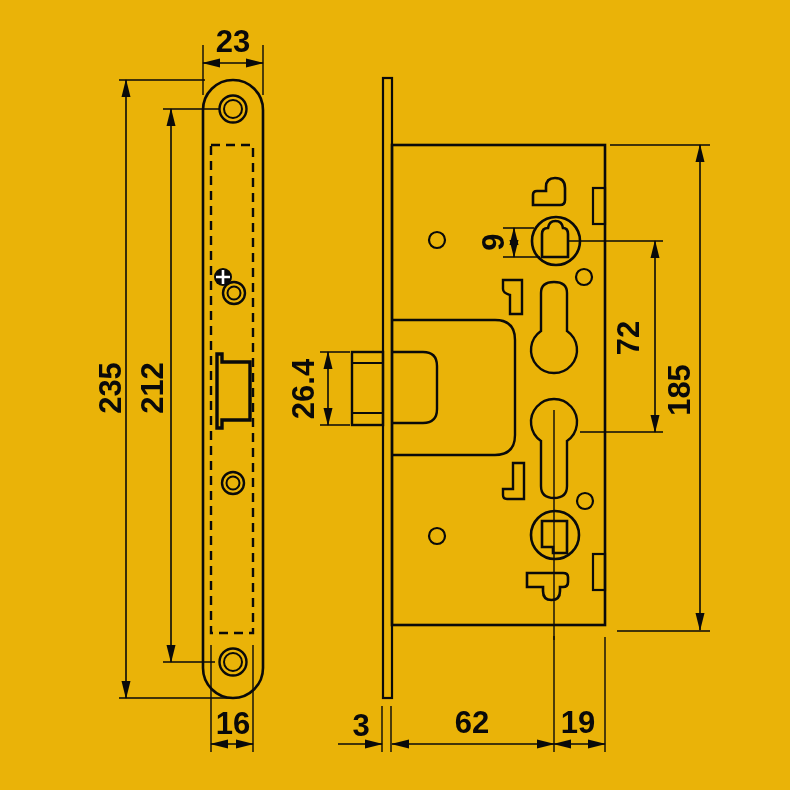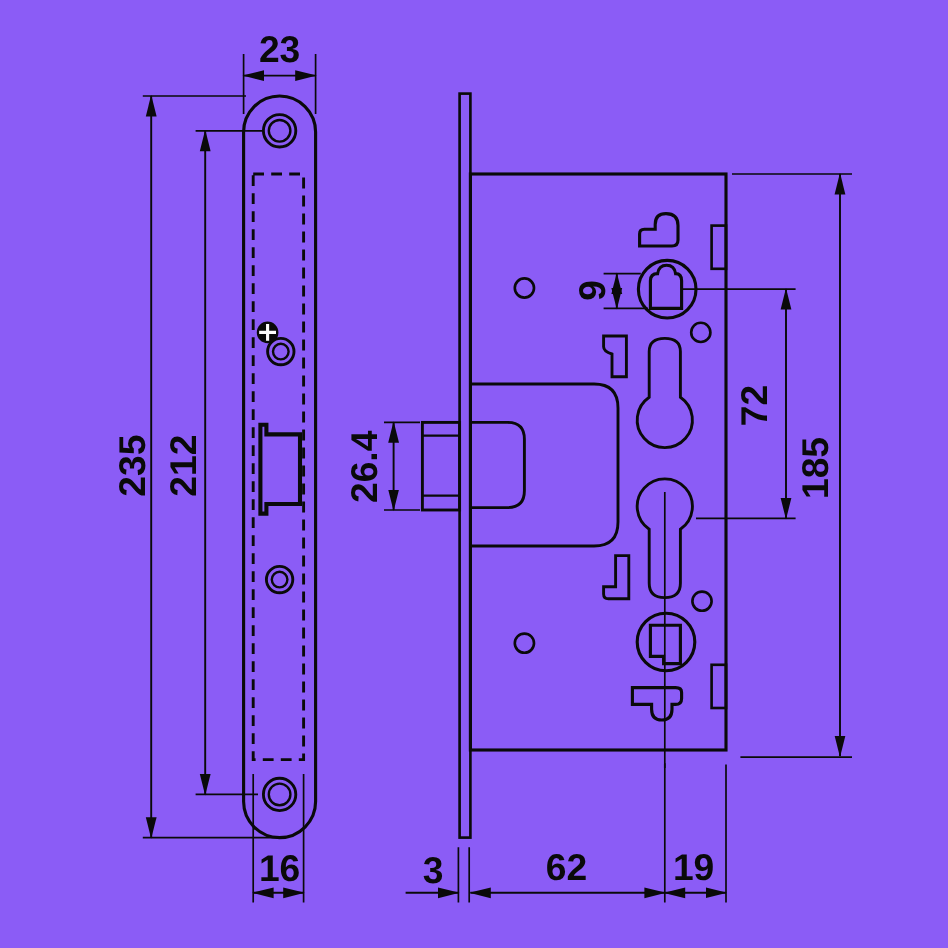--- a/index.html
+++ b/index.html
@@ -1,16 +1,16 @@
 <!DOCTYPE html>
 <html><head>
 <meta charset="utf-8">
 <style>
   html,body{margin:0;padding:0;background:#ffffff;}
-  .canvas{width:790px;height:790px;background:#8b5cf6;position:relative;overflow:hidden;}
+  .canvas{width:790px;height:790px;background:#eab308;position:relative;overflow:hidden;}
   svg{display:block;}
   .dim-text{
     font-family:"Liberation Sans","DejaVu Sans",sans-serif;
     font-weight:bold;
     font-size:31px;
     fill:#0a0a0a;
   }
 </style>
 </head>
 <body>

